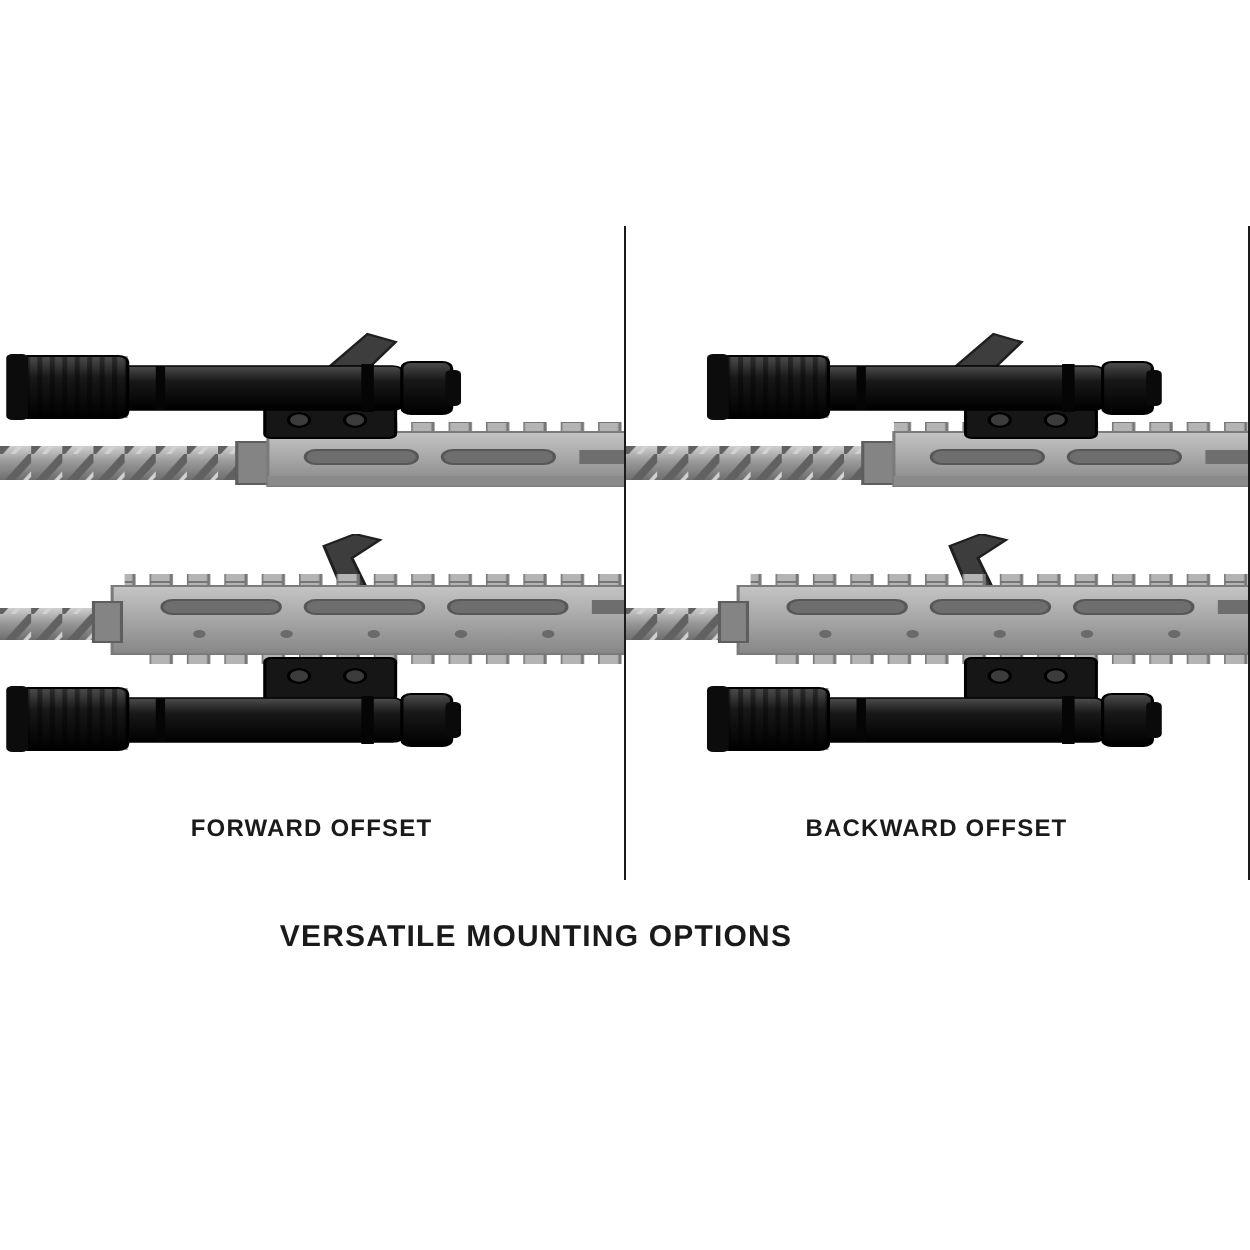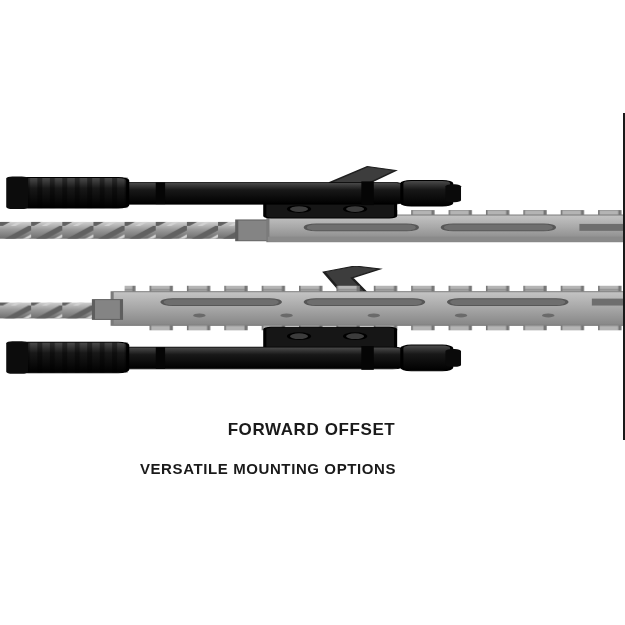--- a/index.html
+++ b/index.html
@@ -27,22 +27,22 @@
   }
   .vline{
     width:1px;
     background:#1a1a1a;
     flex:0 0 1px;
   }
   .shot{display:block;width:100%;}
   .shot.top{height:130px;margin-top:14px;}
   .shot.bottom{height:140px;margin-top:10px;}
   .col-label{
-    margin-top:16px;
-    font-size:17px;
+    margin-top:0;
+    font-size:12px;
     font-weight:bold;
     letter-spacing:0.6px;
     color:#1a1a1a;
     text-align:center;
     white-space:nowrap;
   }
   .figure-title{
     position:absolute;
     left:0;top:460px;
     width:536px;
@@ -154,20 +154,31 @@
       </svg>
       <svg class="shot bottom" viewBox="0 0 200 140" preserveAspectRatio="none">
         <use href="#rail-bot"></use>
         <use href="#torch-bot" transform="translate(-8,0)"></use>
       </svg>
       <div class="col-label">FORWARD OFFSET</div>
     </div>
 
     <div class="vline"></div>
 
+    <div class="col">
+      <svg class="shot top" viewBox="0 0 200 130" preserveAspectRatio="none">
+        <use href="#rail-top"></use>
+        <use href="#torch-top" transform="translate(16,0)"></use>
+      </svg>
+      <svg class="shot bottom" viewBox="0 0 200 140" preserveAspectRatio="none">
+        <use href="#rail-bot"></use>
+        <use href="#torch-bot" transform="translate(16,0)"></use>
+      </svg>
+      <div class="col-label">BACKWARD OFFSET</div>
+    </div>
 
     <div class="vline"></div>
 
 
   </div>
 
   <div class="figure-title">VERSATILE MOUNTING OPTIONS</div>
 </div>
 
 </body></html>

